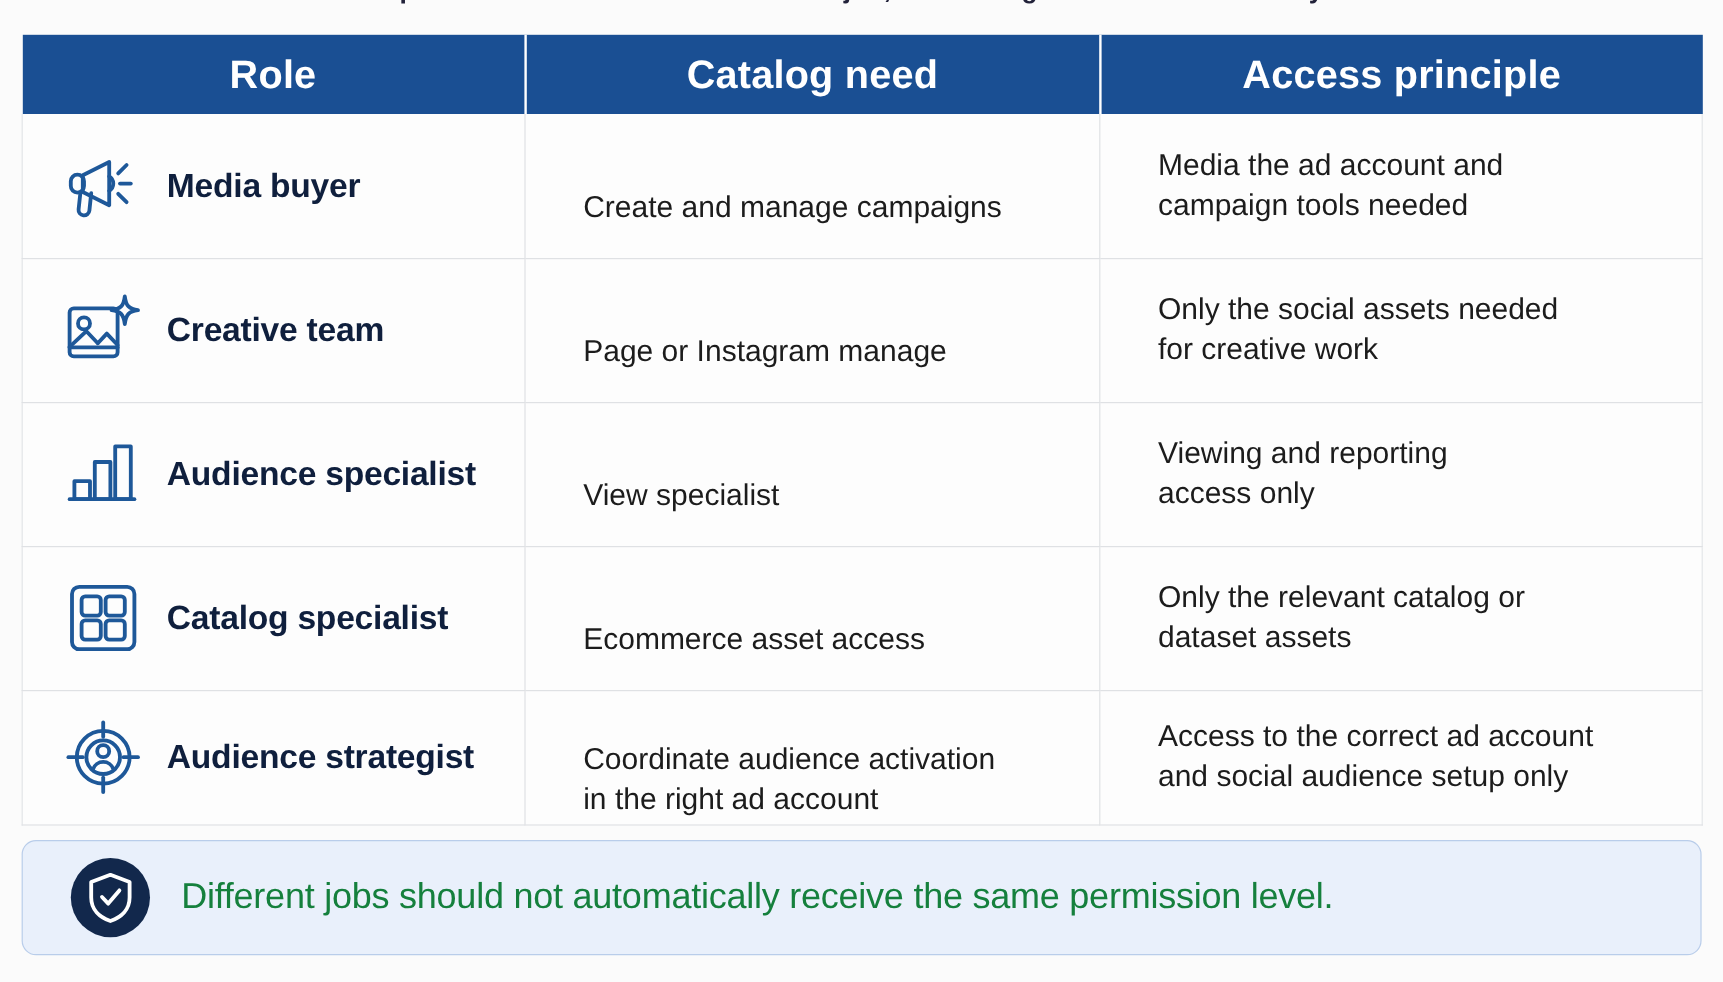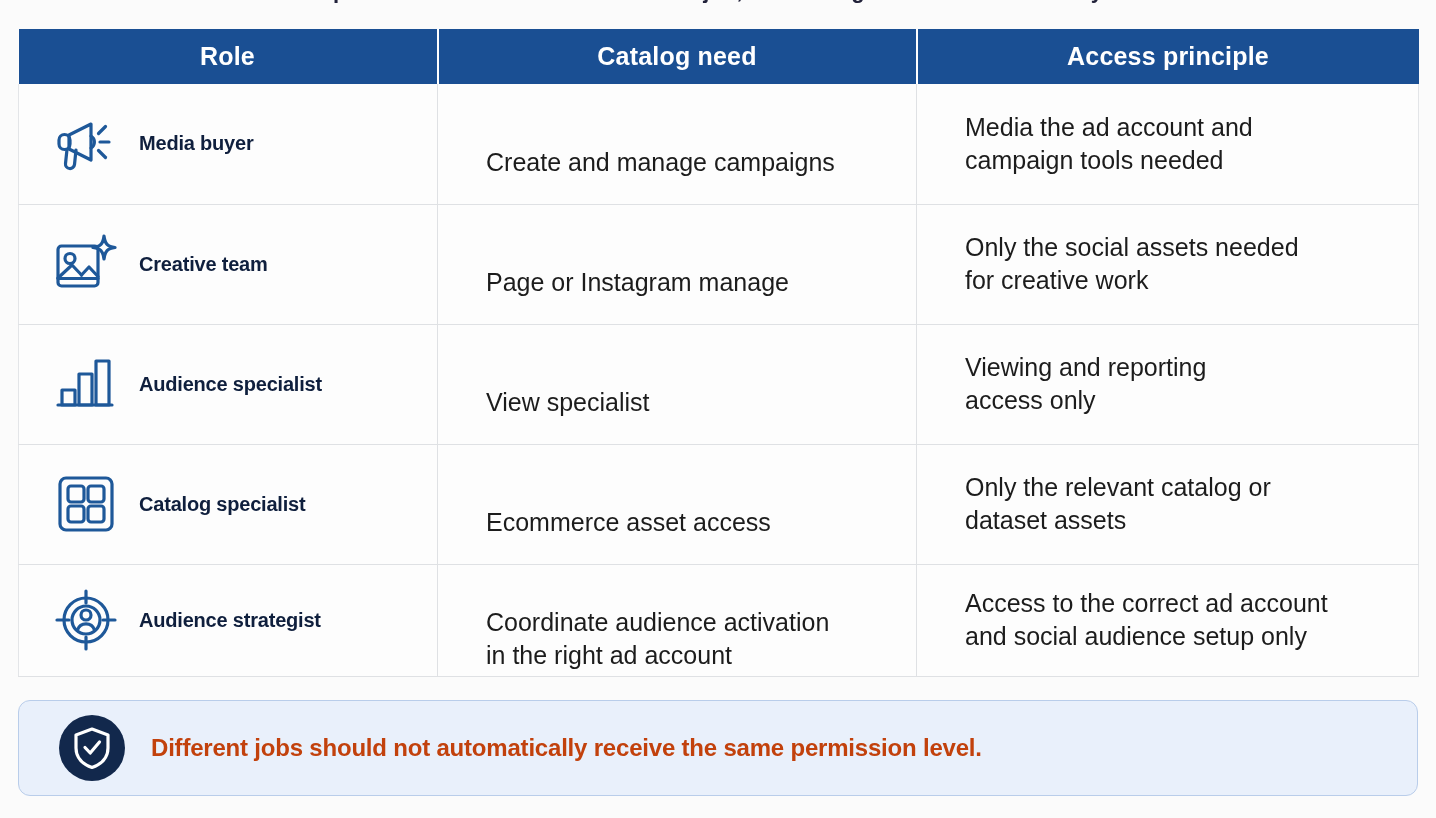--- a/index.html
+++ b/index.html
@@ -51,24 +51,24 @@
     box-sizing: border-box;
   }
 
   .table .col-role   { width: 419px; }
   .table .col-need   { width: 479px; }
   .table .col-access { width: 502px; }
 
   thead th {
     background: #1a4f93;
     color: #ffffff;
-    font-size: 25px;
+    font-size: 33px;
     font-weight: 700;
     letter-spacing: .2px;
-    height: 55px;
+    height: 66px;
     padding: 0;
     text-align: center;
     vertical-align: middle;
     border-right: 2px solid #ffffff;
     box-sizing: border-box;
   }
   thead th:last-child { border-right: none; }
 
   tbody td {
     border-right: 1px solid #dfe1e4;
@@ -102,21 +102,21 @@
     flex: 0 0 auto;
     width: 66px;
     height: 66px;
     display: flex;
     align-items: center;
     justify-content: center;
     color: #1e5899;
   }
   .role-icon svg { display: block; }
   .role-label {
-    font-size: 20px;
+    font-size: 28px;
     font-weight: 700;
     color: #0f1f3d;
     letter-spacing: -.2px;
     white-space: nowrap;
   }
 
   
   .need-inner,
   .access-inner {
     font-size: 25px;
@@ -147,23 +147,23 @@
     flex: 0 0 auto;
     width: 66px;
     height: 66px;
     border-radius: 50%;
     background: #12284c;
     display: flex;
     align-items: center;
     justify-content: center;
   }
   .callout-text {
-    font-size: 24px;
-    font-weight: 700;
-    color: #c2410c;
+    font-size: 30px;
+    font-weight: 400;
+    color: #15803d;
     letter-spacing: -.2px;
     white-space: nowrap;
   }
 </style>
 </head>
 <body>
 
 <div class="sheet">
 
   <div class="top-sliver">permission level should match the job, not the organisation wide identity</div>

